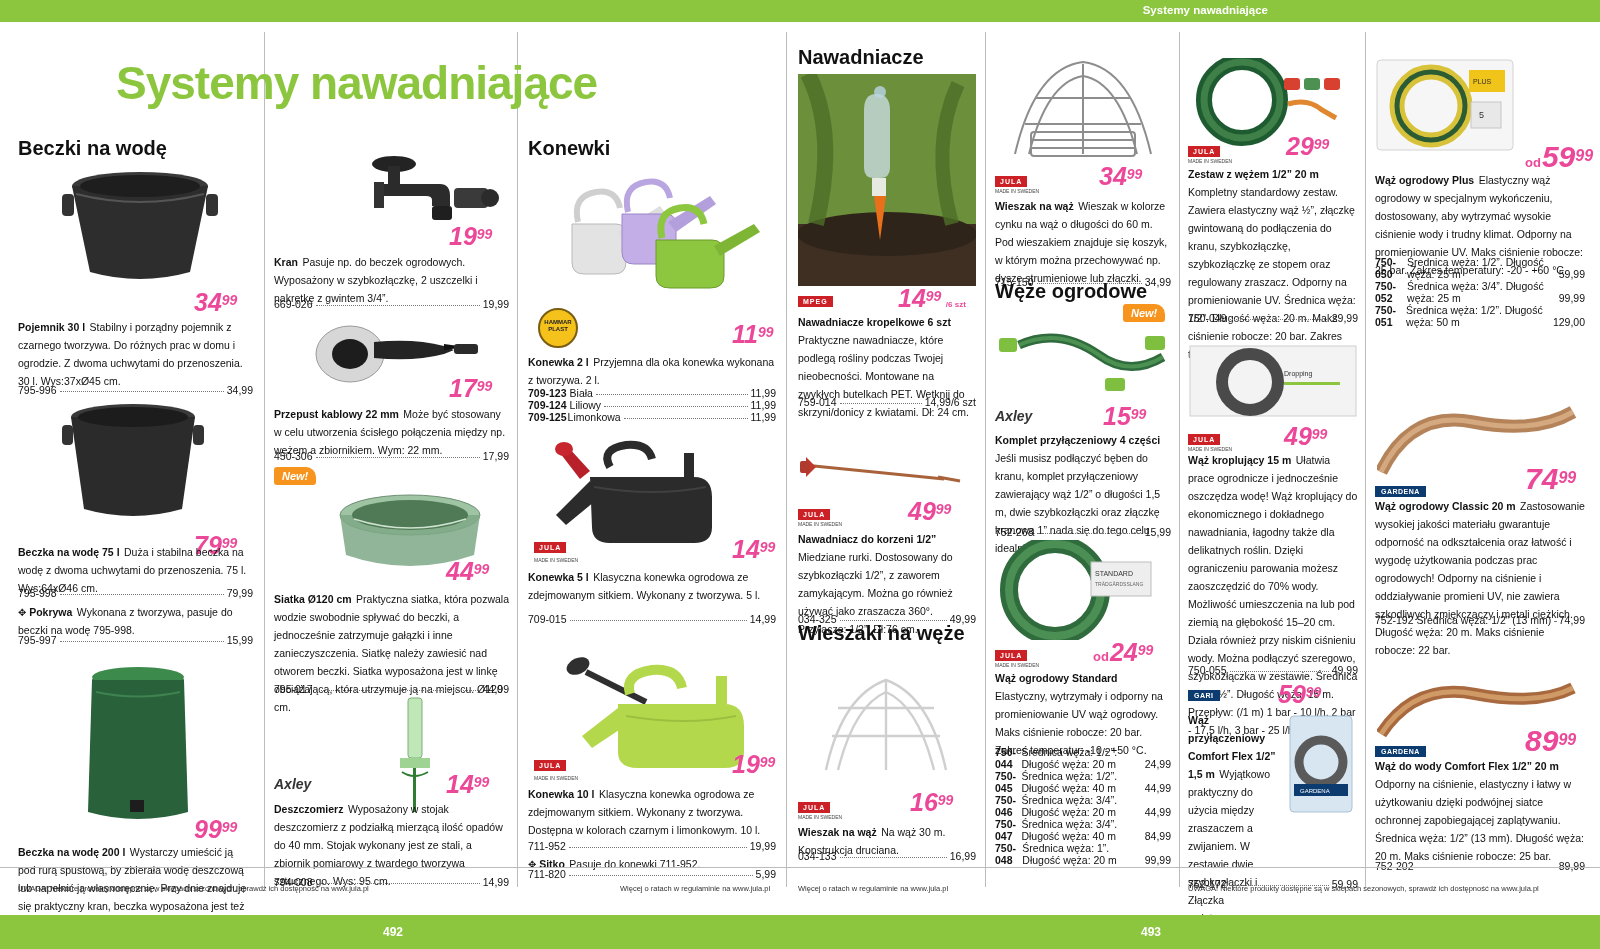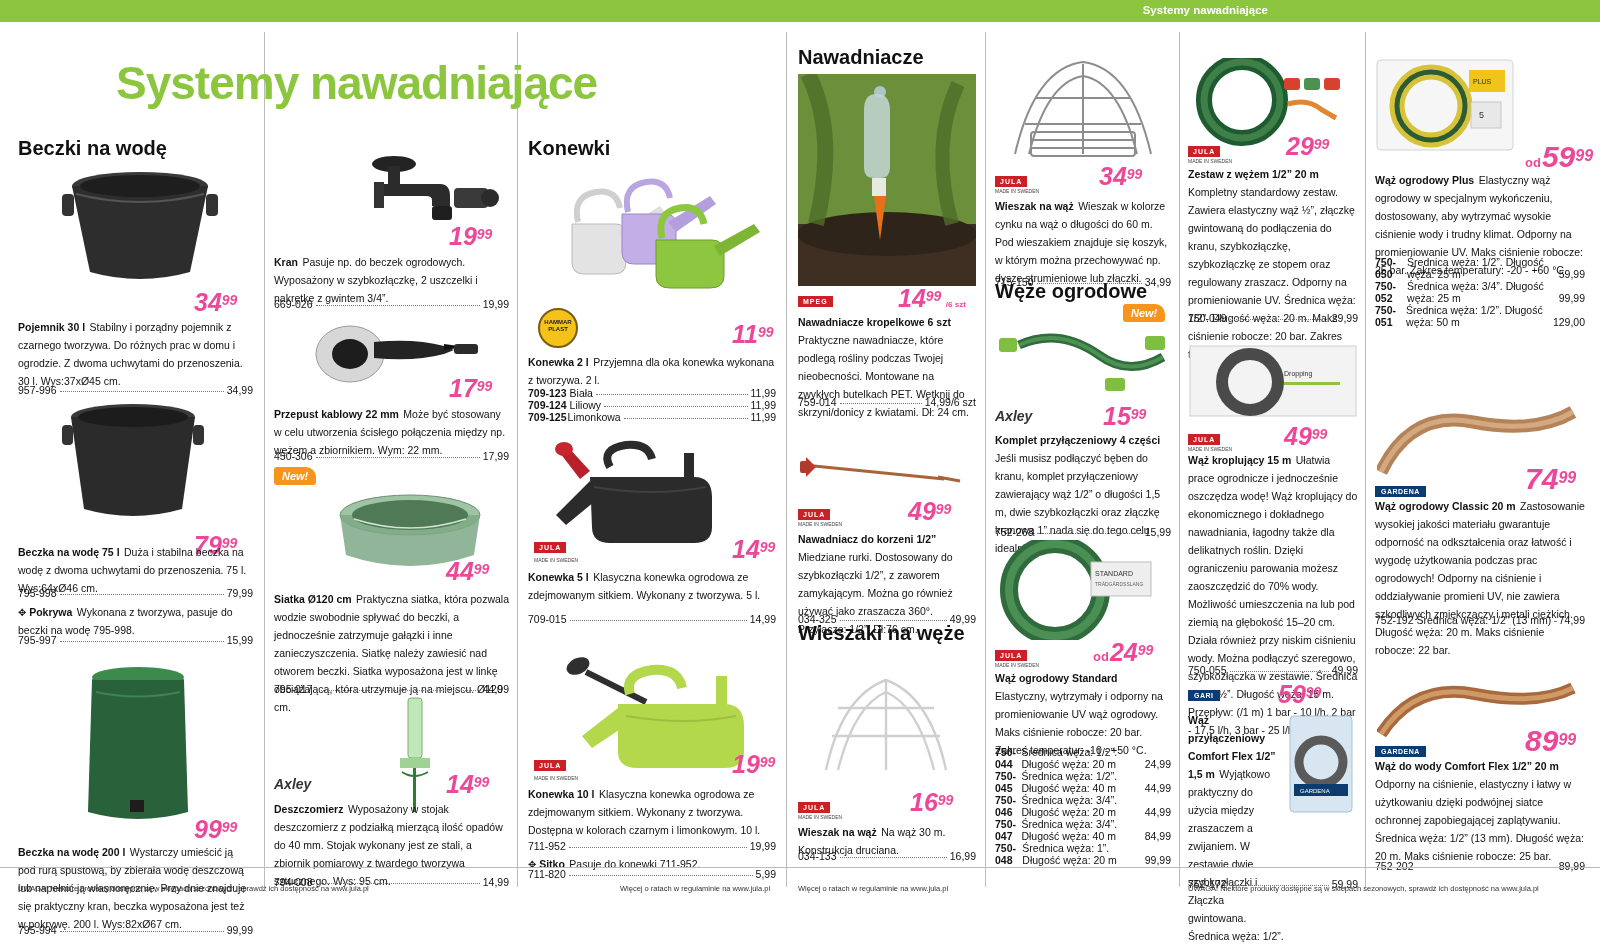--- a/index.html
+++ b/index.html
@@ -130,21 +130,21 @@
         <rect x="156" y="30" width="12" height="22" rx="4" fill="#333"></rect>
       </svg>
       <div class="price" style="left:176px; top:128px;">
         <span class="int">34</span><span class="dec">99</span>
       </div>
       <div style="position:absolute; top:155px; width:235px;">
         <span class="name">Pojemnik 30 l</span>
         <span class="desc">Stabilny i porządny pojemnik z czarnego tworzywa. Do różnych prac w domu i ogrodzie. Z dwoma uchwytami do przenoszenia. 30 l. Wys:37xØ45 cm.</span>
       </div>
       <div class="dots" style="position:absolute; top:222px; width:235px; display:flex;">
-        <span>957-996</span>
+        <span>795-996</span>
         <span style="flex:1; border-bottom:1px dotted #777; margin:0 3px 4px 3px;"></span>
         <span>34,99</span>
       </div>
     </div>
 
     <div class="art" style="position:absolute; left:18px; top:375px; width:235px;">
       <svg width="170" height="130" viewBox="0 0 170 130" style="position:absolute; left:30px; top:0px;">
         <ellipse cx="85" cy="20" rx="62" ry="13" fill="#3a3a3a"></ellipse>
         <path d="M23 20 L36 112 Q85 126 134 112 L147 20 Z" fill="#2b2b2b"></path>
         <ellipse cx="85" cy="20" rx="55" ry="10" fill="#1c1c1c"></ellipse>
@@ -758,13 +758,17 @@
       </div>
     </div>
 
     <div class="footline" style="top:845px;"></div>
     <div class="foot" style="left:18px; bottom:22px;">UWAGA! Niektóre produkty dostępne są w sklepach sezonowych, sprawdź ich dostępność na www.jula.pl</div>
     <div class="foot" style="left:620px; bottom:22px;">Więcej o ratach w regulaminie na www.jula.pl</div>
     <div class="foot" style="left:798px; bottom:22px;">Więcej o ratach w regulaminie na www.jula.pl</div>
     <div class="foot" style="left:1188px; bottom:22px;">UWAGA! Niektóre produkty dostępne są w sklepach sezonowych, sprawdź ich dostępność na www.jula.pl</div>
   </div>
 
+  <div class="bottombar">
+    <span class="pg pg-left">492</span>
+    <span class="pg pg-right">493</span>
+  </div>
 </div>
 
 </body></html>

